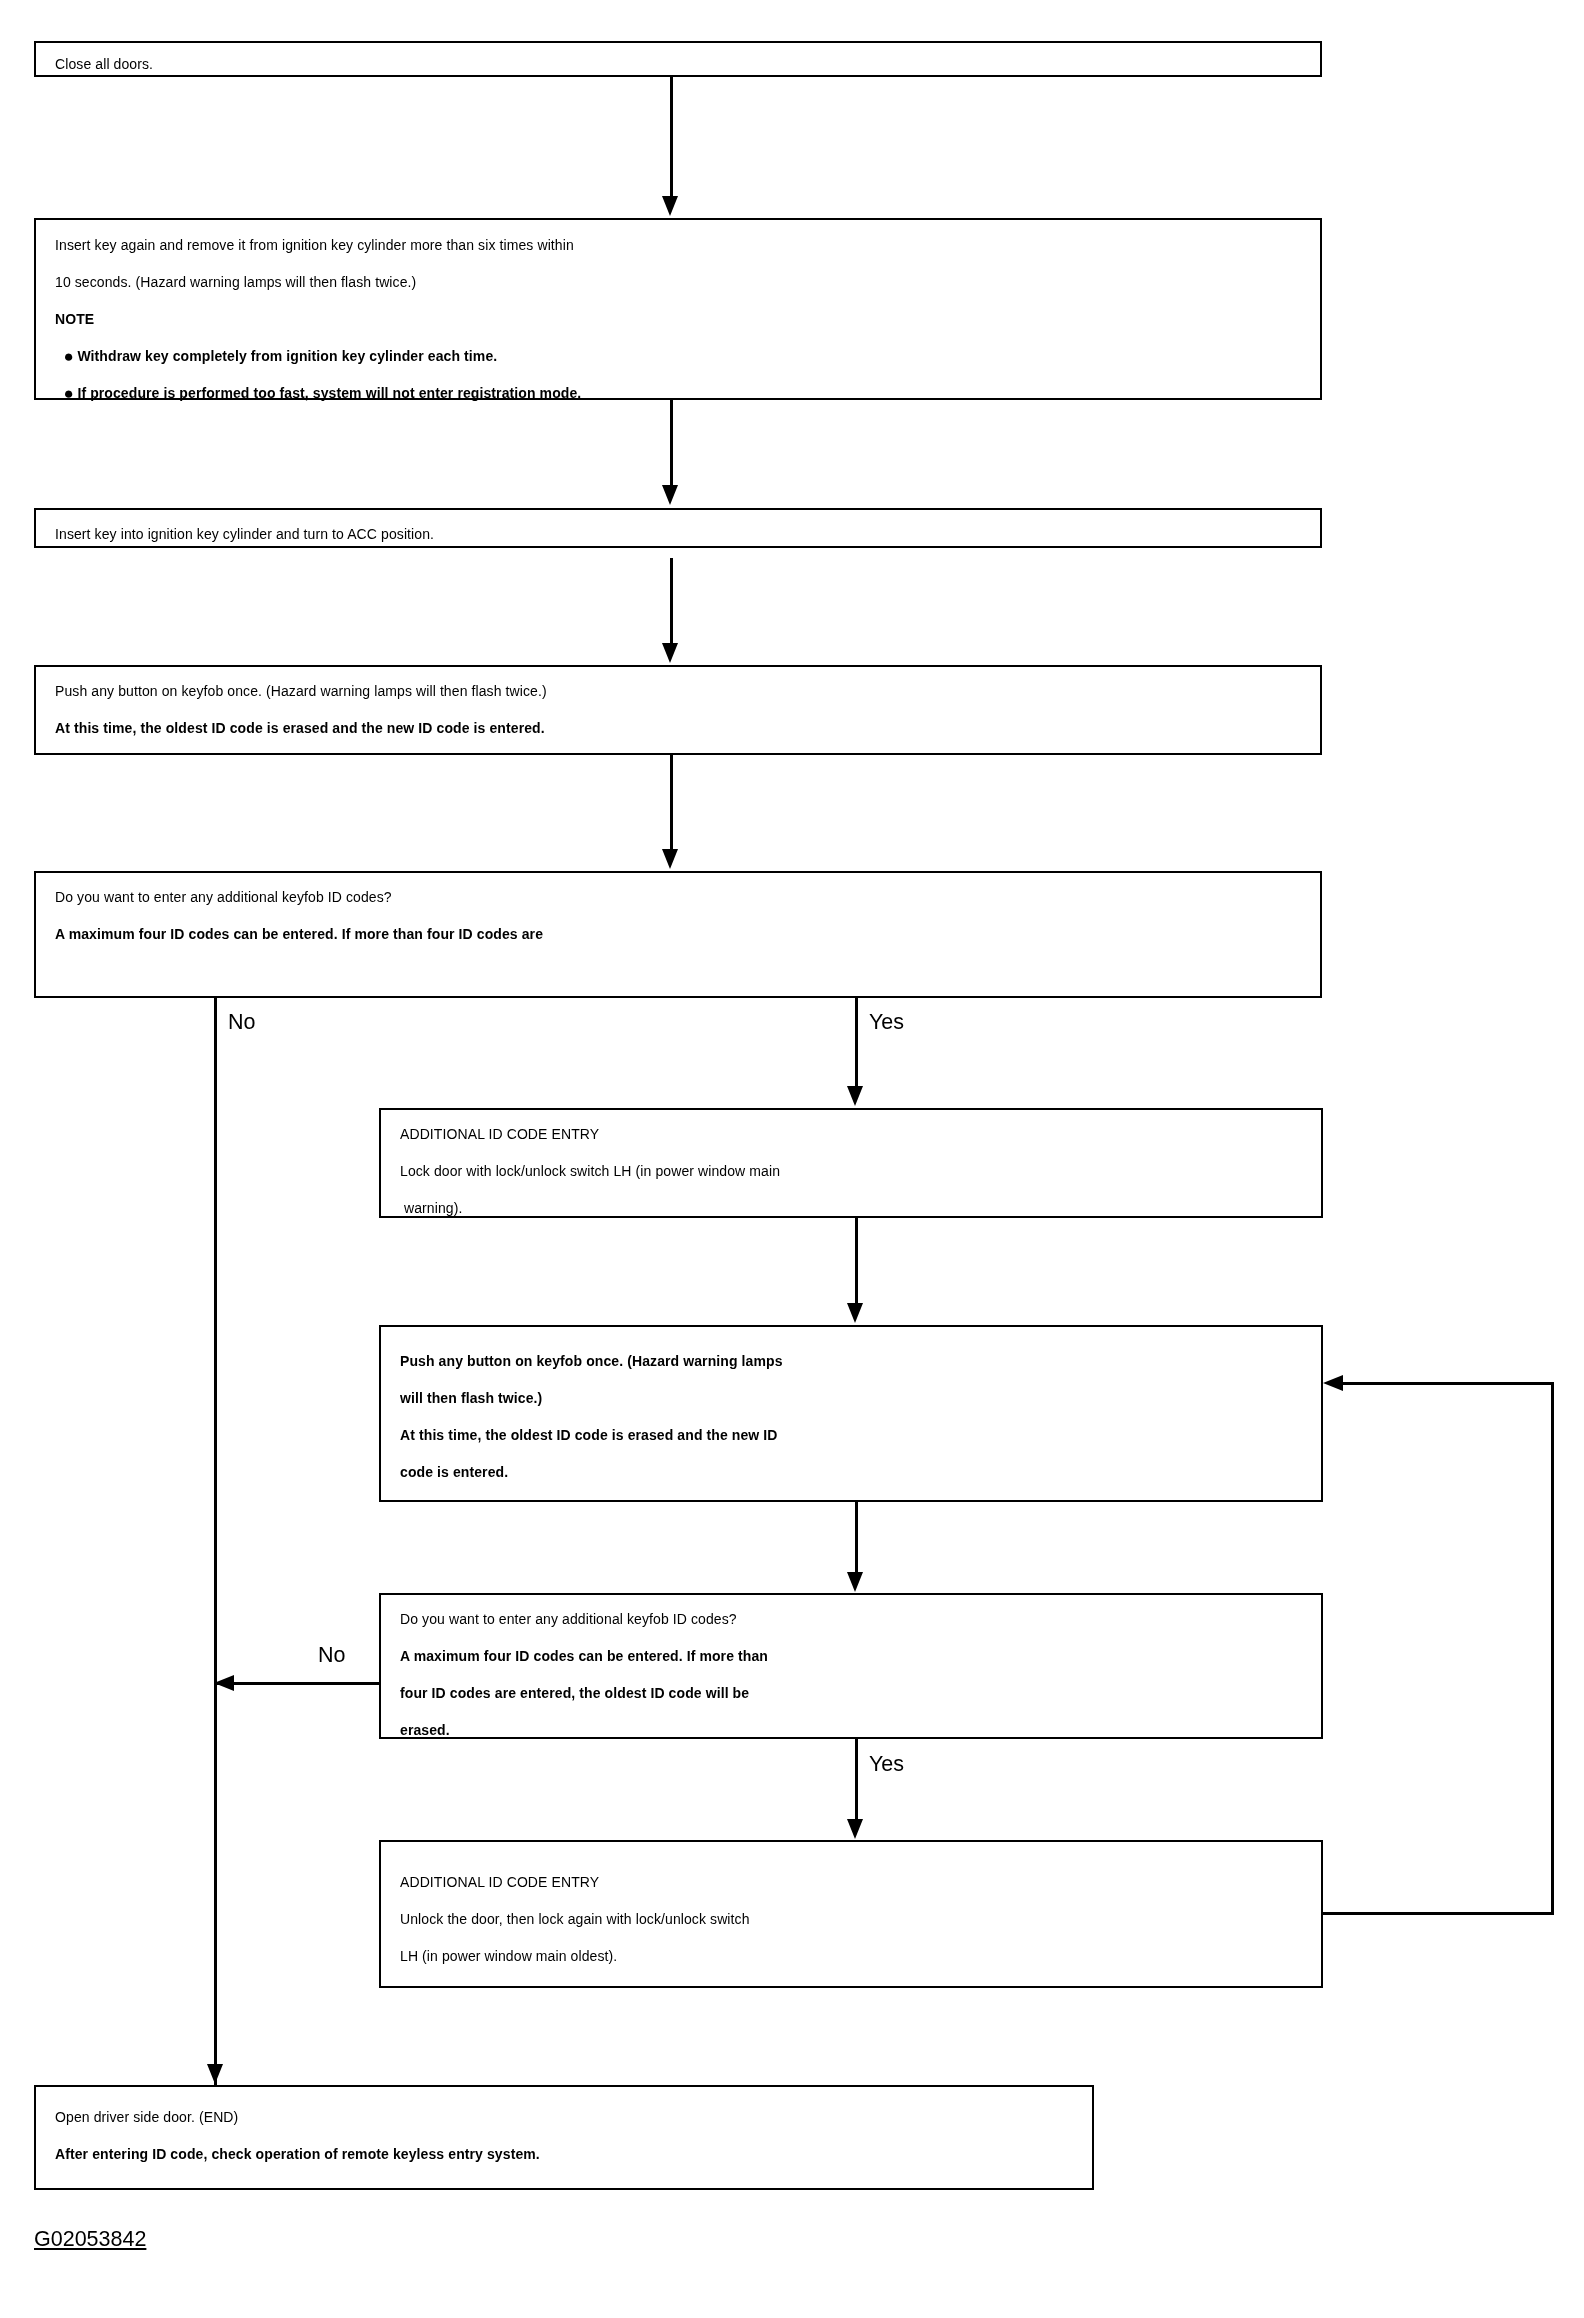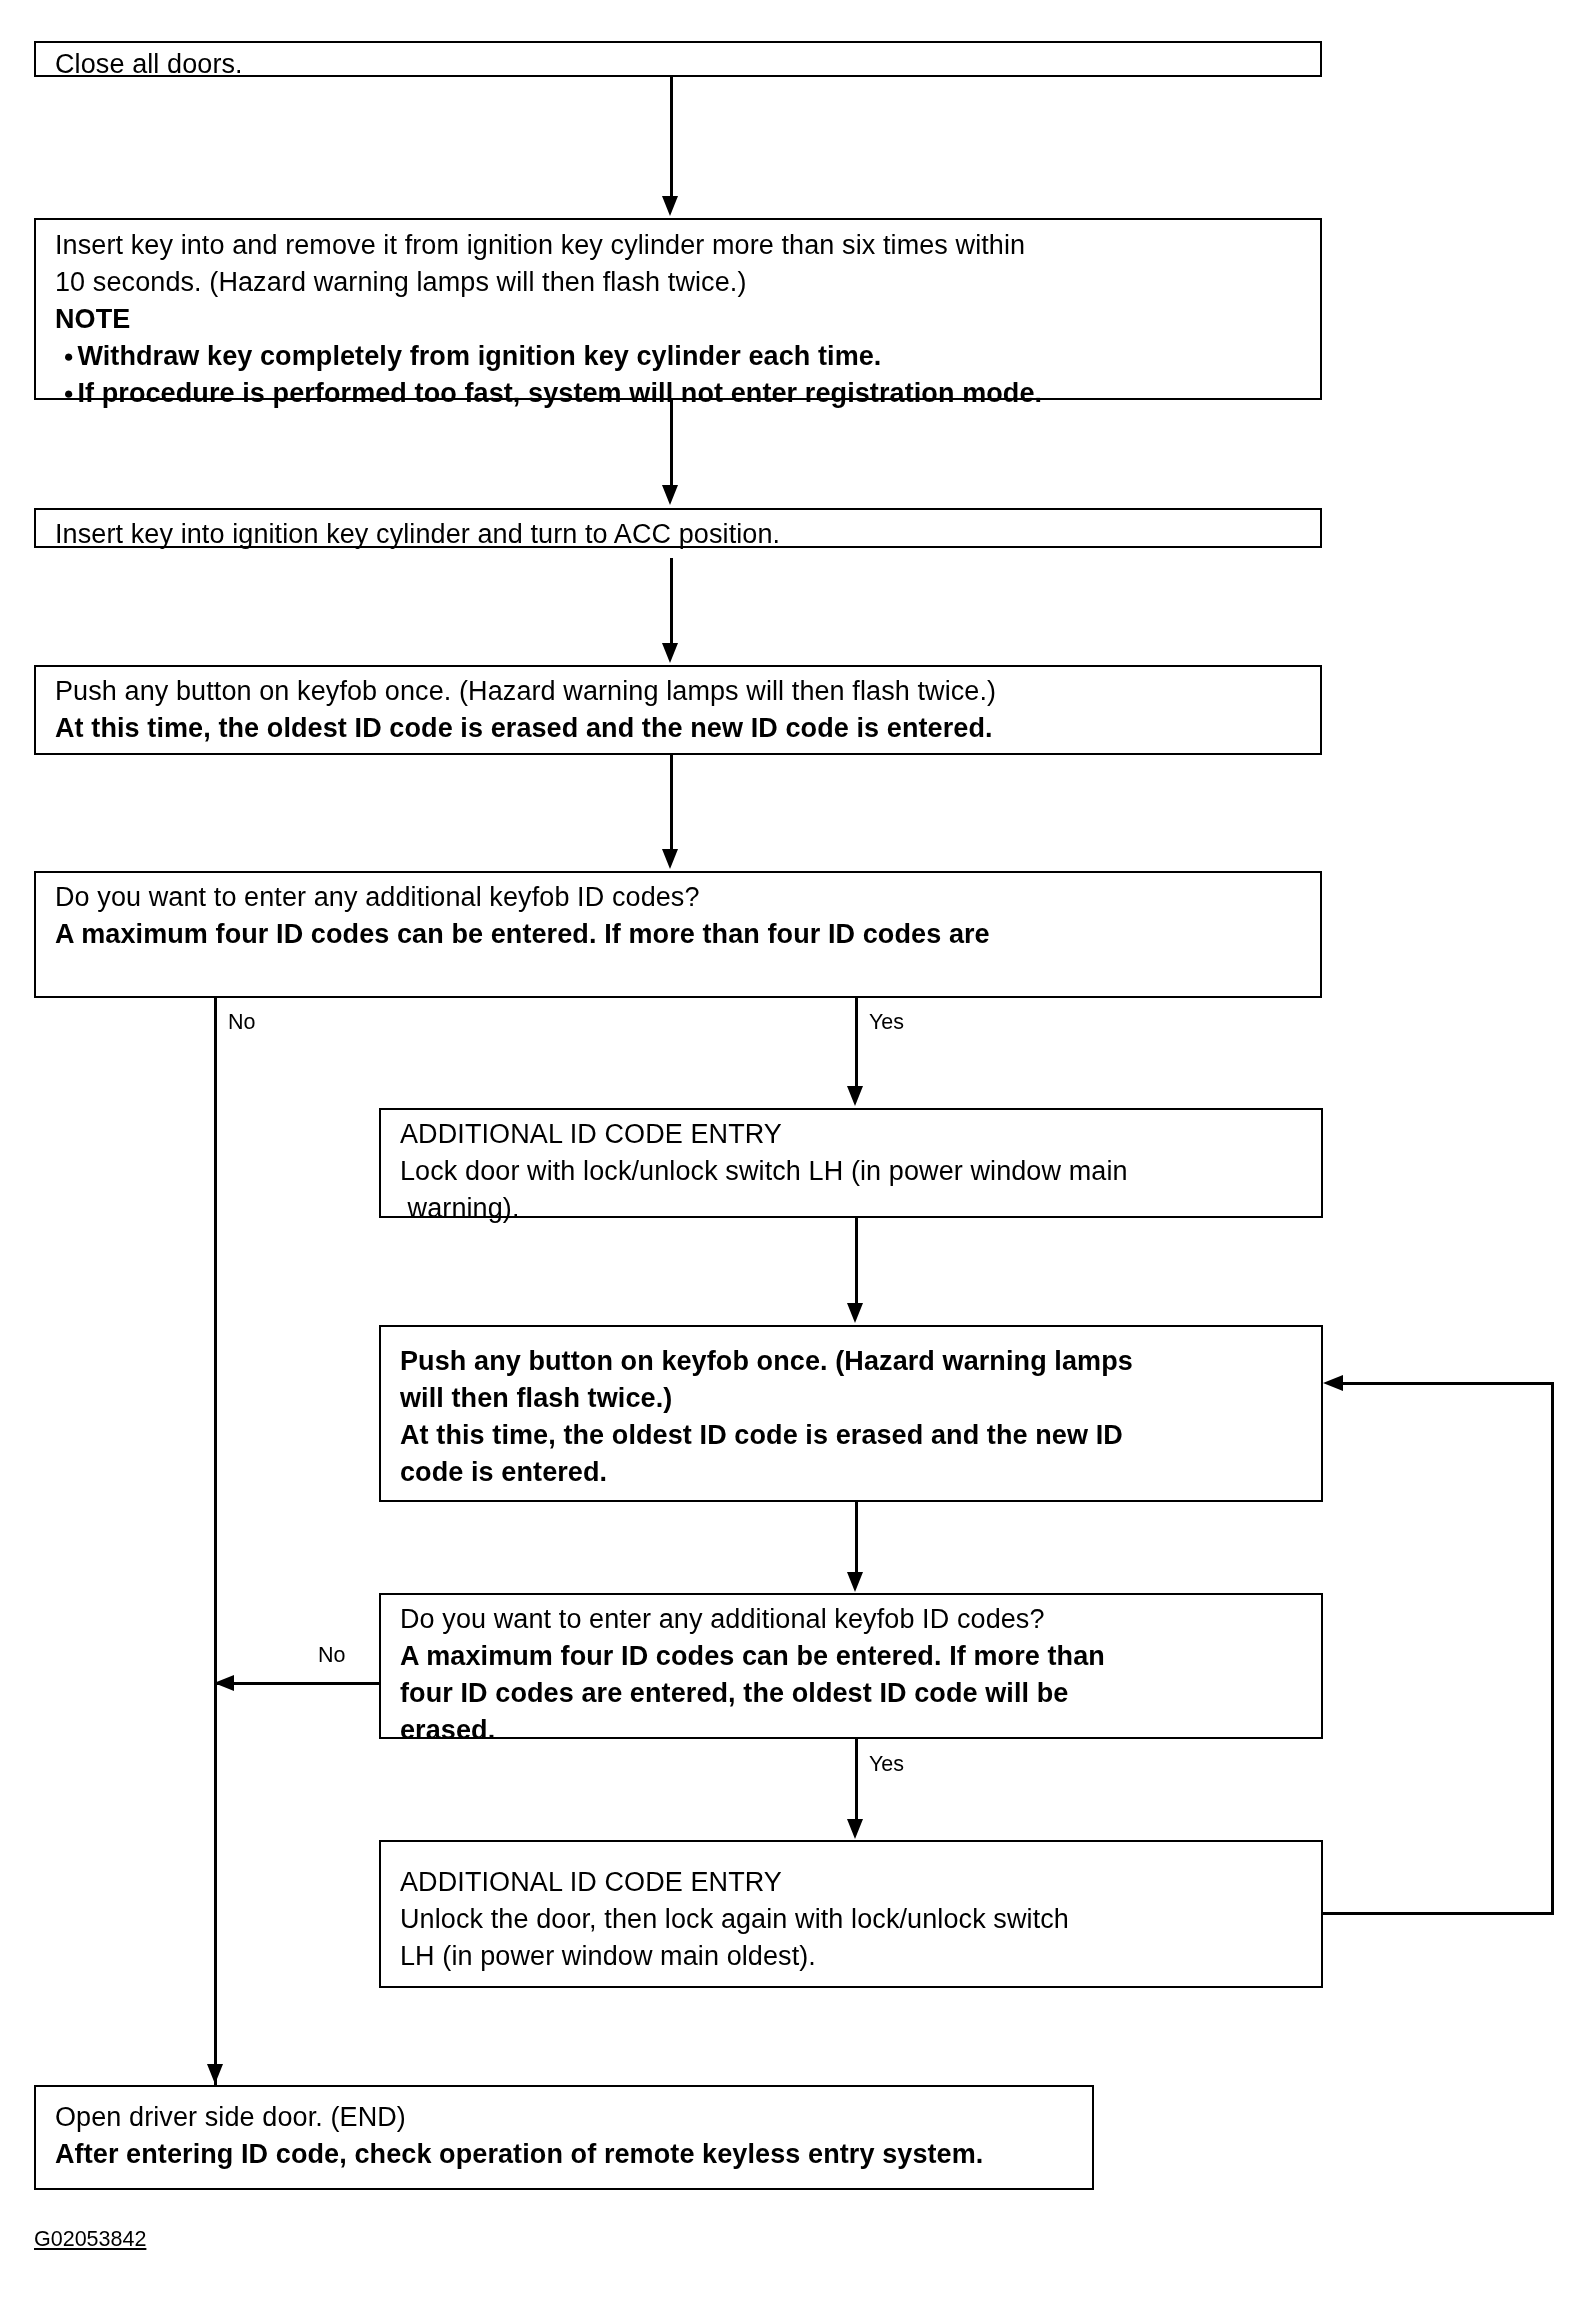--- a/index.html
+++ b/index.html
@@ -19,21 +19,21 @@
   .fbox {
     position: absolute;
     box-sizing: border-box;
     border: 2.6px solid #000;
     background: #ffffff;
   }
   .fbox .inner {
     padding: 10.3px 15.5px 8.6px 19px;
   }
   .line {
-    font-size: 27px;
+    font-size: 14px;
     line-height: 37px;
     white-space: pre;
     letter-spacing: 0.1px;
   }
   .line.b {
     font-weight: bold;
   }
   .bulletrow {
     display: flex;
     align-items: flex-start;
@@ -97,21 +97,21 @@
     <div class="inner" style="padding-top:2.6px;">
       <div class="line">Close all doors.</div>
     </div>
   </div>
 
   <div class="vline" style="left:670px; top:77px; height:120px;"></div>
   <div class="arrow-down" style="left:662px; top:196px;"></div>
 
   <div class="fbox" style="left:34px; top:218px; width:1288px; height:182px;">
     <div class="inner" style="padding-top:6.9px;">
-      <div class="line">Insert key into and remove it from ignition key cylinder more than six times within</div>
+      <div class="line">Insert key again and remove it from ignition key cylinder more than six times within</div>
       <div class="line">10 seconds. (Hazard warning lamps will then flash twice.)</div>
       <div class="line b">NOTE</div>
       <div class="bulletrow">
         <div class="bullet">●</div>
         <div class="line b">Withdraw key completely from ignition key cylinder each time.</div>
       </div>
       <div class="bulletrow">
         <div class="bullet">●</div>
         <div class="line b">If procedure is performed too fast, system will not enter registration mode.</div>
       </div>

